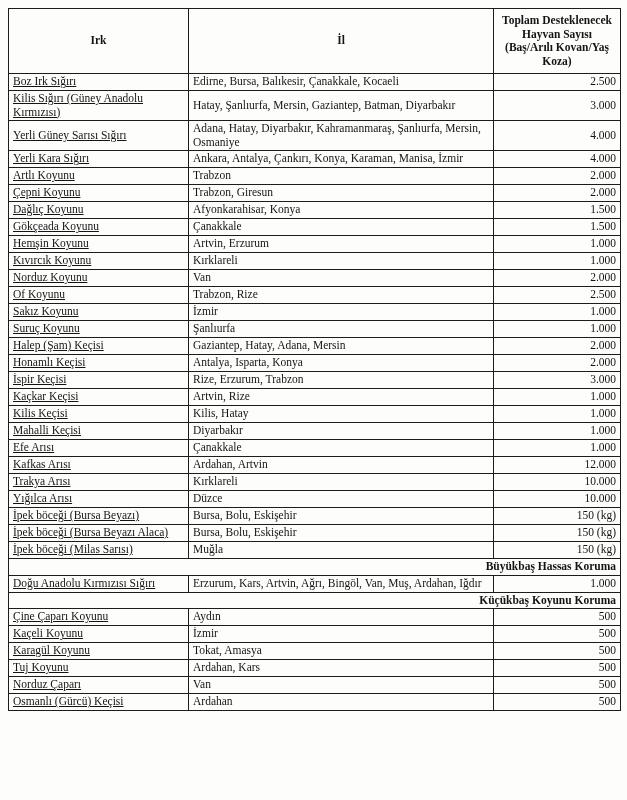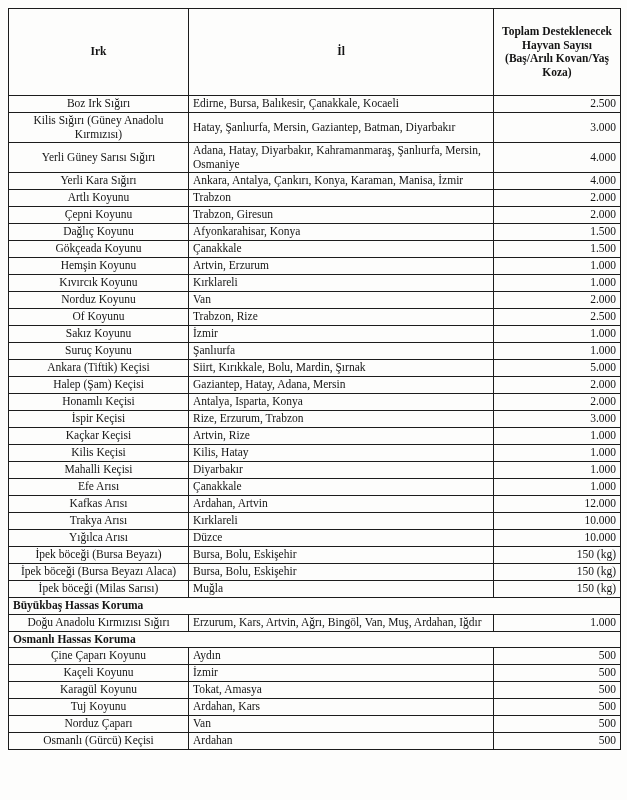--- a/index.html
+++ b/index.html
@@ -29,28 +29,28 @@
     border: 1px solid #1c1c1c;
     font-size: 11.5px;
     line-height: 13.5px;
     padding: 1px 4px;
     vertical-align: middle;
     overflow: hidden;
   }
   table.support-table thead th {
     font-weight: bold;
     text-align: center;
-    padding: 16px 4px;
-  }
-  td.cell-irk  { text-align: center; }
+    padding: 5px 4px;
+  }
+  td.cell-irk  { text-align: left; text-decoration: underline; }
   td.cell-il   { text-align: left; }
   td.cell-sayi { text-align: right; padding-right: 5px; white-space: nowrap; }
   tr.section-row td {
     font-weight: bold;
-    text-align: left;
+    text-align: right;
   }
   tr.data-row td { height: 14px; }
 </style>
 </head>
 <body>
 
 <div class="page">
   <table class="support-table">
     <colgroup>
       <col class="c1">
@@ -129,25 +129,20 @@
           <td class="cell-irk">Sakız Koyunu</td>
           <td class="cell-il">İzmir</td>
           <td class="cell-sayi">1.000</td>
         </tr>
         <tr class="data-row">
           <td class="cell-irk">Suruç Koyunu</td>
           <td class="cell-il">Şanlıurfa</td>
           <td class="cell-sayi">1.000</td>
         </tr>
         <tr class="data-row">
-          <td class="cell-irk">Ankara (Tiftik) Keçisi</td>
-          <td class="cell-il">Siirt, Kırıkkale, Bolu, Mardin, Şırnak</td>
-          <td class="cell-sayi">5.000</td>
-        </tr>
-        <tr class="data-row">
           <td class="cell-irk">Halep (Şam) Keçisi</td>
           <td class="cell-il">Gaziantep, Hatay, Adana, Mersin</td>
           <td class="cell-sayi">2.000</td>
         </tr>
         <tr class="data-row">
           <td class="cell-irk">Honamlı Keçisi</td>
           <td class="cell-il">Antalya, Isparta, Konya</td>
           <td class="cell-sayi">2.000</td>
         </tr>
         <tr class="data-row">
@@ -207,21 +202,21 @@
         </tr>
         <tr class="section-row">
           <td colspan="3">Büyükbaş Hassas Koruma</td>
         </tr>
         <tr class="data-row">
           <td class="cell-irk">Doğu Anadolu Kırmızısı Sığırı</td>
           <td class="cell-il">Erzurum, Kars, Artvin, Ağrı, Bingöl, Van, Muş, Ardahan, Iğdır</td>
           <td class="cell-sayi">1.000</td>
         </tr>
         <tr class="section-row">
-          <td colspan="3">Osmanlı Hassas Koruma</td>
+          <td colspan="3">Küçükbaş Koyunu Koruma</td>
         </tr>
         <tr class="data-row">
           <td class="cell-irk">Çine Çaparı Koyunu</td>
           <td class="cell-il">Aydın</td>
           <td class="cell-sayi">500</td>
         </tr>
         <tr class="data-row">
           <td class="cell-irk">Kaçeli Koyunu</td>
           <td class="cell-il">İzmir</td>
           <td class="cell-sayi">500</td>

